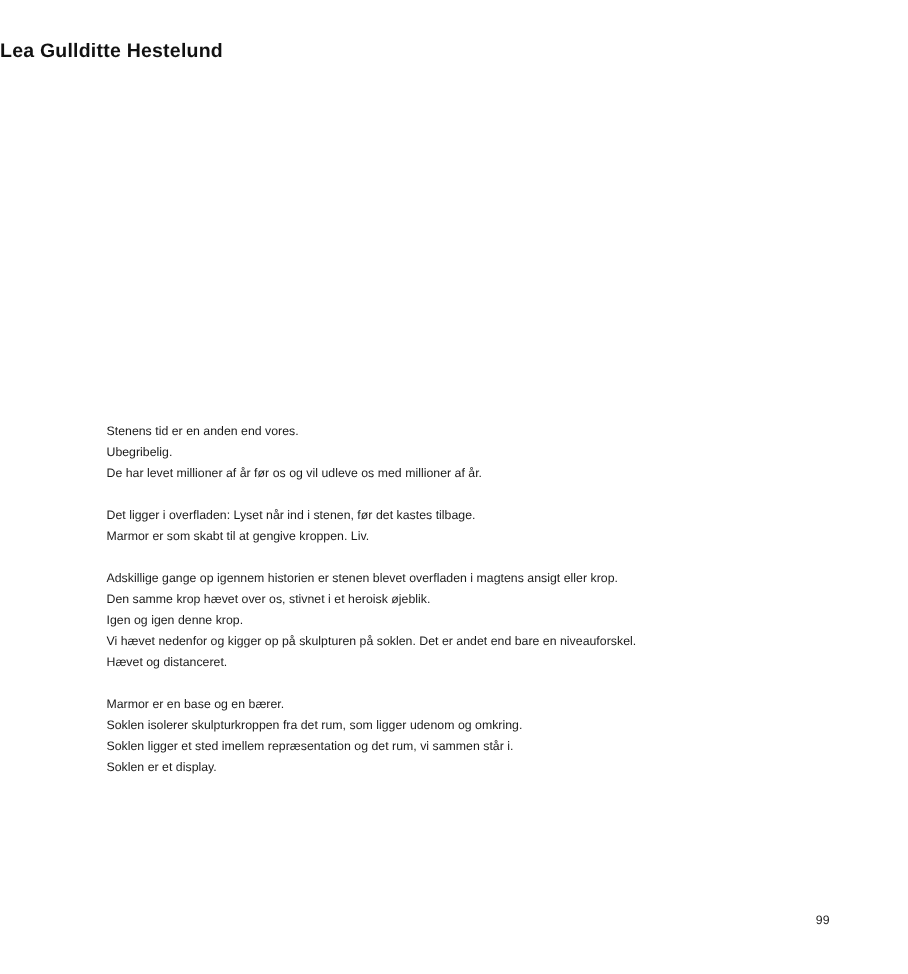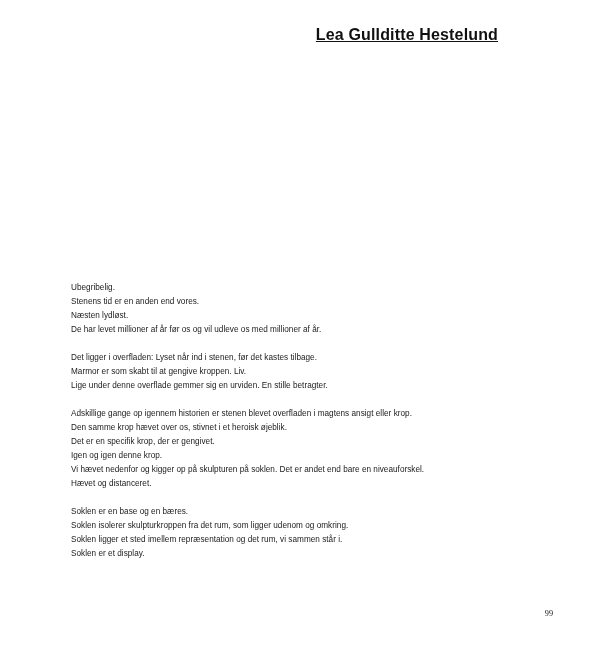--- a/index.html
+++ b/index.html
@@ -21,27 +21,26 @@
     overflow: hidden;
     box-sizing: border-box;
   }
 
   
   .running-head {
     position: absolute;
     top: 26px;
     left: 0;
     width: 498px;
-    text-align: right;
-    font-size: 16px;
+    text-align: left;
+    font-size: 13px;
     font-weight: bold;
     letter-spacing: 0.15px;
     color: #111111;
     white-space: nowrap;
-    text-decoration: underline;
   }
 
   
   .body-text {
     position: absolute;
     top: 281px;
     left: 71px;
     width: 440px;
   }
   .para {
@@ -60,53 +59,49 @@
 
   
   .folio {
     position: absolute;
     top: 609px;
     left: 0;
     width: 553px;
     text-align: right;
     font-size: 8.2px;
     color: #1a1a1a;
-    font-family: Liberation Serif, serif;
   }
 </style>
 </head>
 <body>
 
 <div class="page">
 
   <div class="running-head">Lea Gullditte Hestelund</div>
 
   <div class="body-text">
 
   <div class="para">
+        <div class="line">Stenens tid er en anden end vores.</div>
         <div class="line">Ubegribelig.</div>
-        <div class="line">Stenens tid er en anden end vores.</div>
-        <div class="line">Næsten lydløst.</div>
         <div class="line">De har levet millioner af år før os og vil udleve os med millioner af år.</div>
       </div>
       <div class="para">
         <div class="line">Det ligger i overfladen: Lyset når ind i stenen, før det kastes tilbage.</div>
         <div class="line">Marmor er som skabt til at gengive kroppen. Liv.</div>
-        <div class="line">Lige under denne overflade gemmer sig en urviden. En stille betragter.</div>
       </div>
       <div class="para">
         <div class="line">Adskillige gange op igennem historien er stenen blevet overfladen i magtens ansigt eller krop.</div>
         <div class="line">Den samme krop hævet over os, stivnet i et heroisk øjeblik.</div>
-        <div class="line">Det er en specifik krop, der er gengivet.</div>
         <div class="line">Igen og igen denne krop.</div>
         <div class="line">Vi hævet nedenfor og kigger op på skulpturen på soklen. Det er andet end bare en niveauforskel.</div>
         <div class="line">Hævet og distanceret.</div>
       </div>
       <div class="para">
-        <div class="line">Soklen er en base og en bæres.</div>
+        <div class="line">Marmor er en base og en bærer.</div>
         <div class="line">Soklen isolerer skulpturkroppen fra det rum, som ligger udenom og omkring.</div>
         <div class="line">Soklen ligger et sted imellem repræsentation og det rum, vi sammen står i.</div>
         <div class="line">Soklen er et display.</div>
       </div>
     </div>
 
   <div class="folio">99</div>
 
 </div>
 

